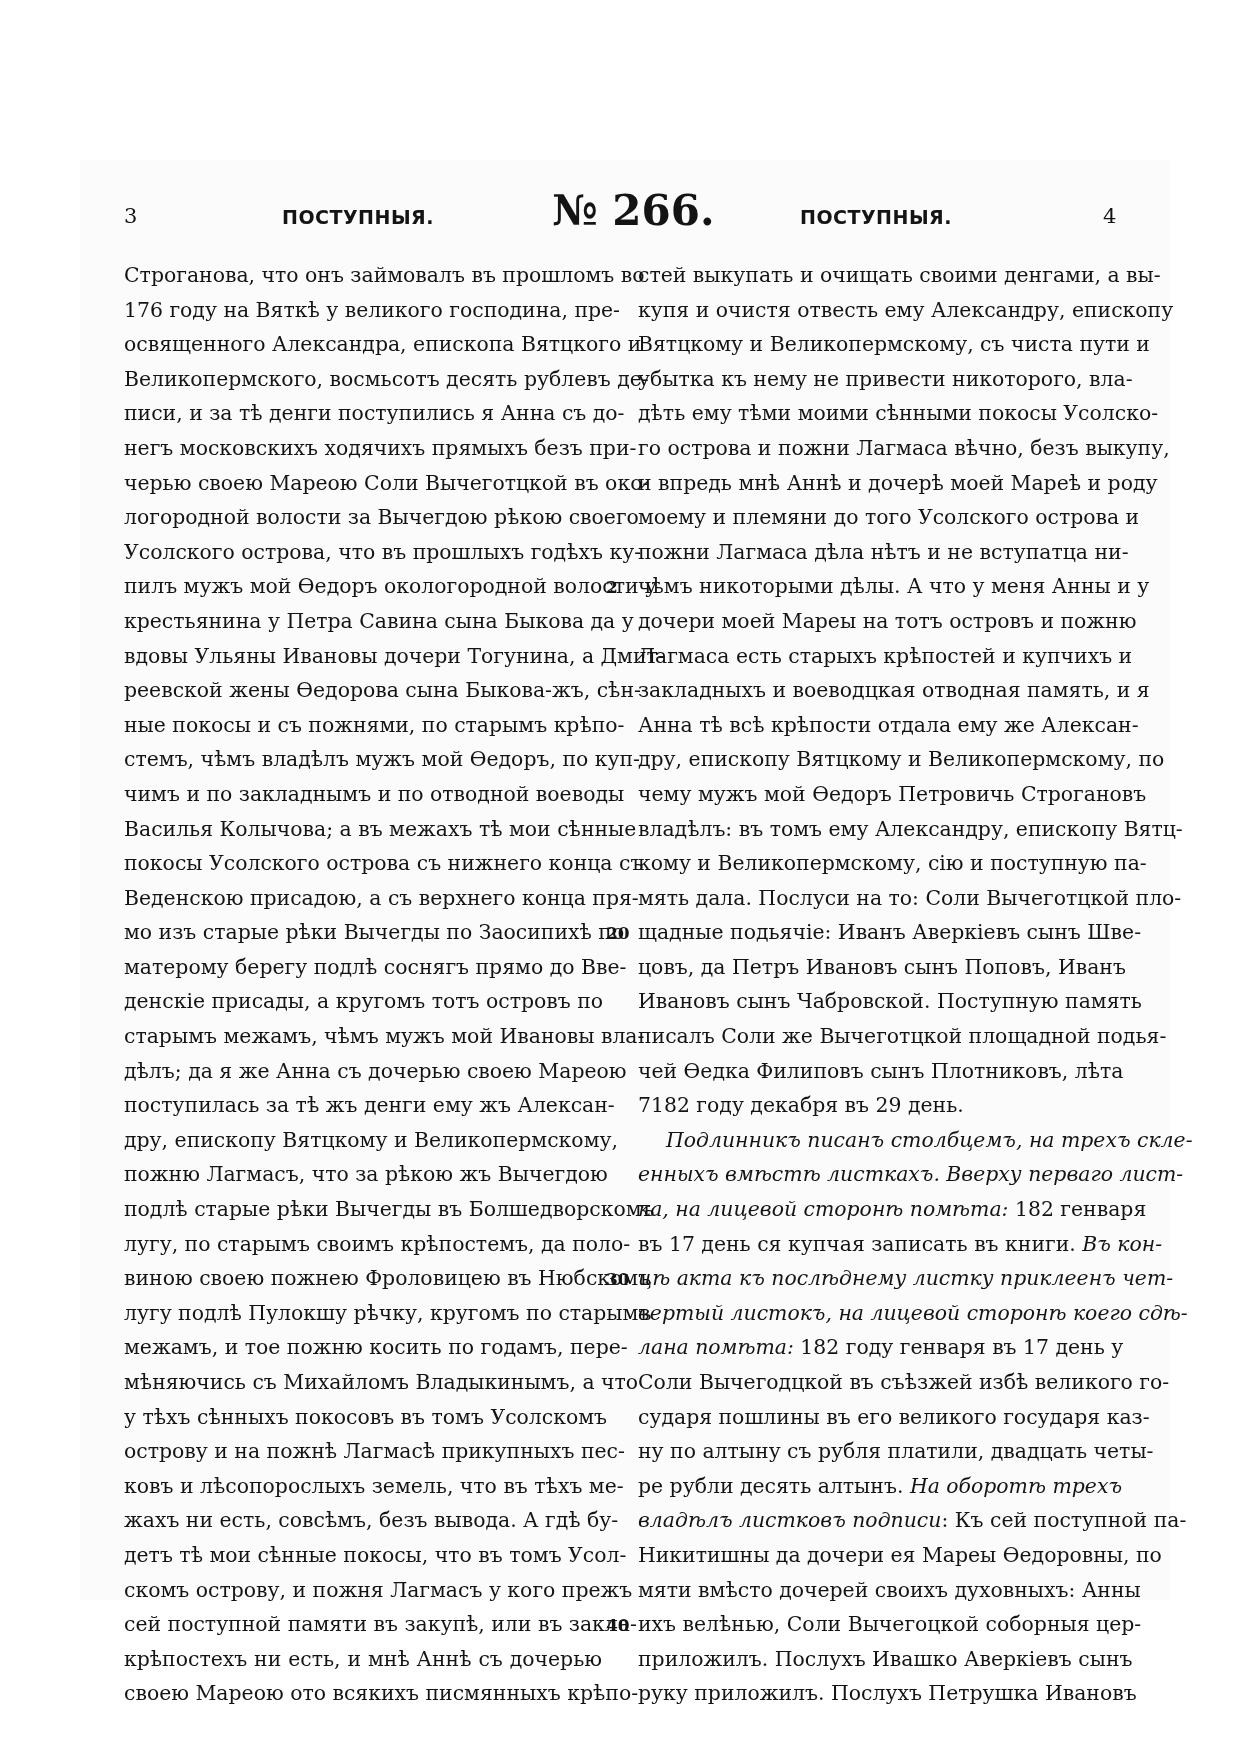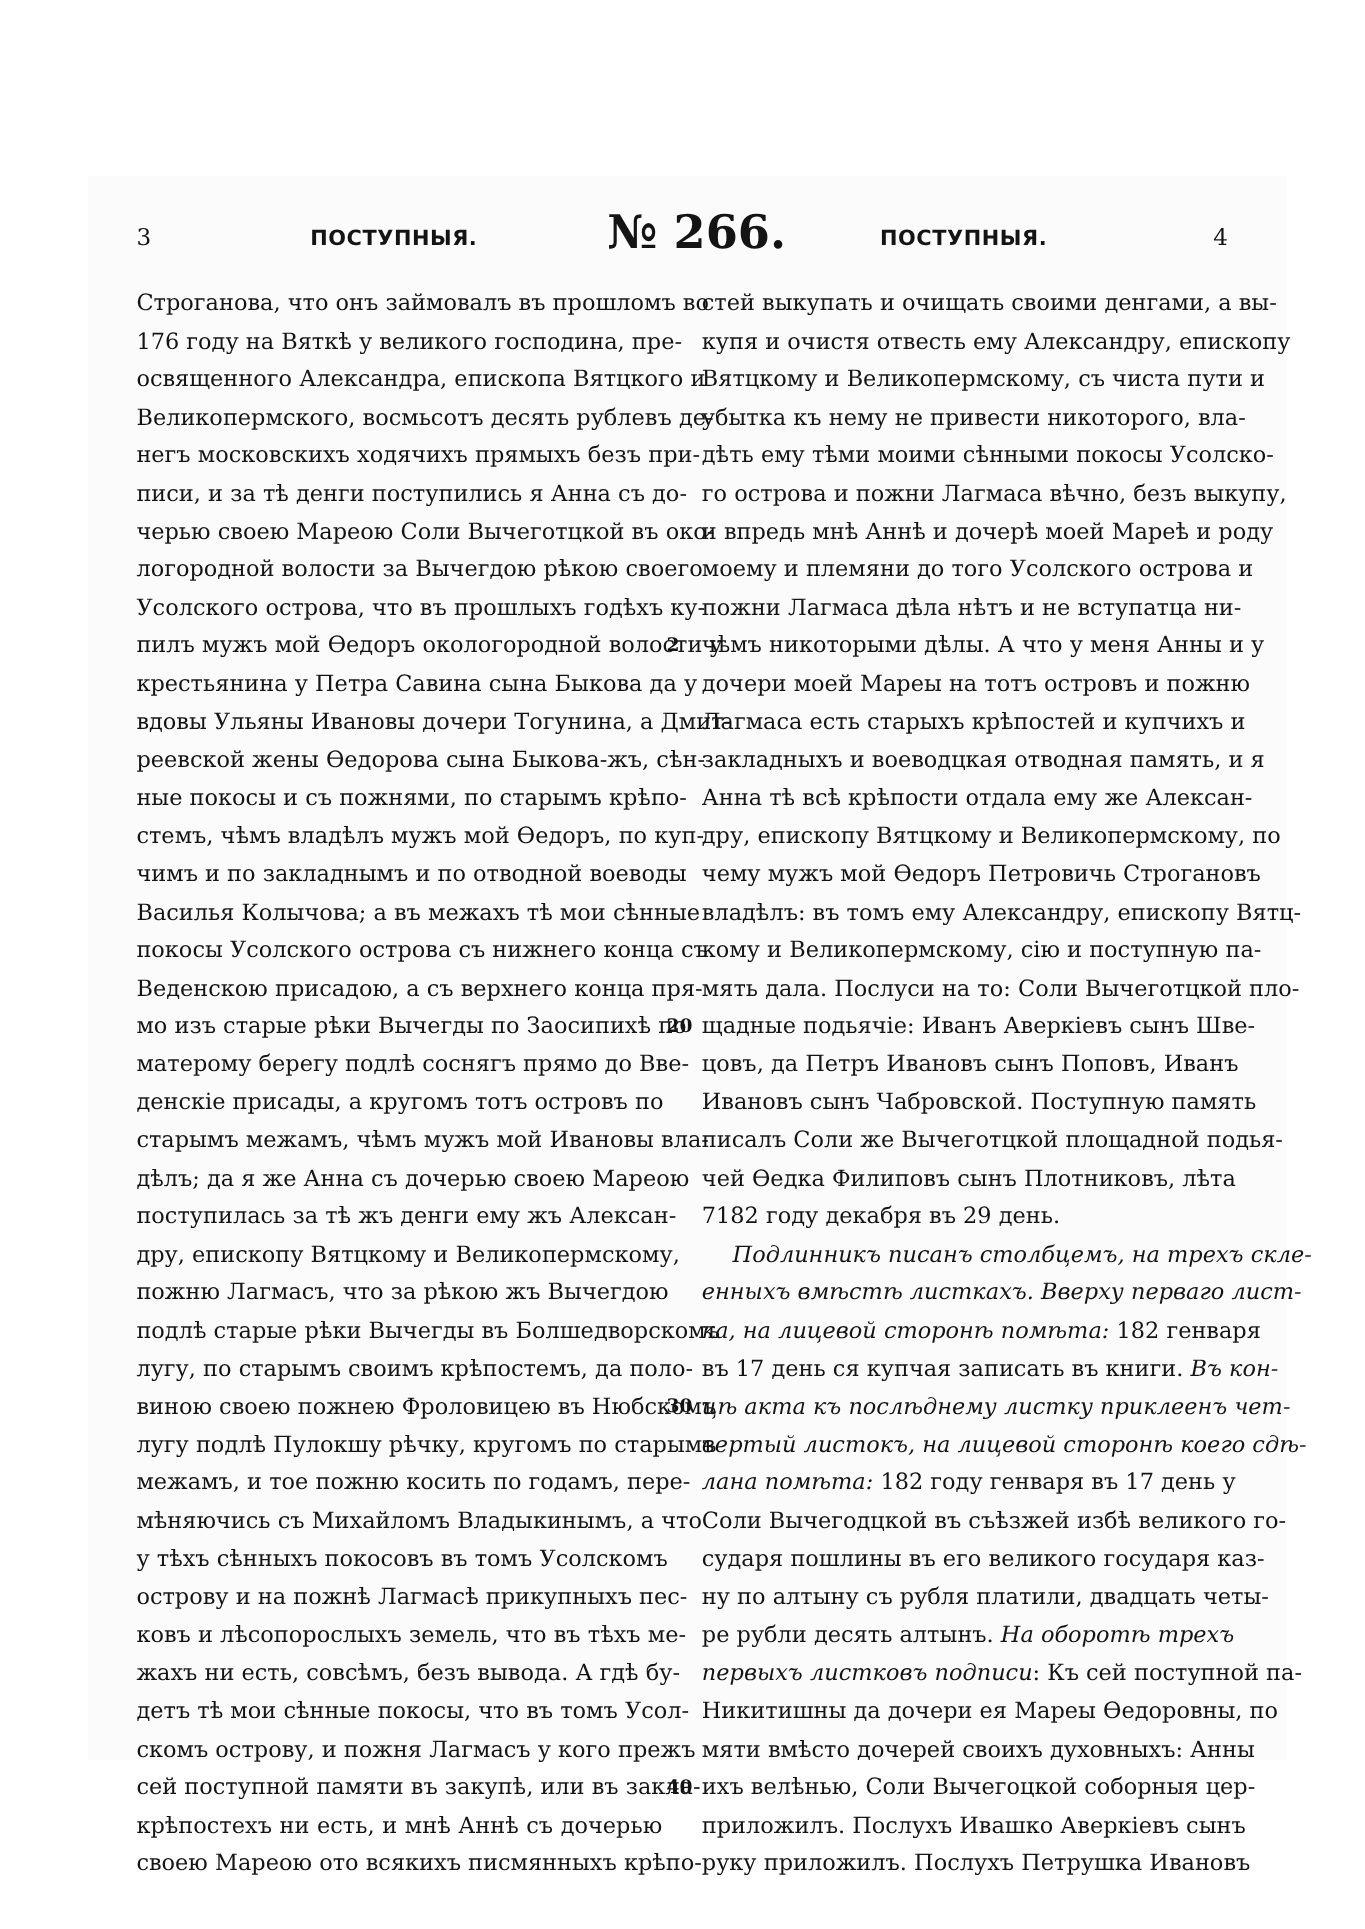--- a/index.html
+++ b/index.html
@@ -32,22 +32,22 @@
   <span class="doc-num">№ 266.</span>
   <span class="run-right">ПОСТУПНЫЯ.</span>
   <span class="pg-right">4</span>
 </div>
 
 <div class="col col-left" id="col-left">
     <span class="line">Строганова, что онъ займовалъ въ прошломъ во</span>
     <span class="line">176 году на Вяткѣ у великого господина, пре-</span>
     <span class="line">освященного Александра, епископа Вятцкого и</span>
     <span class="line">Великопермского, восмьсотъ десять рублевъ де-</span>
+    <span class="line">писи, и за тѣ денги поступились я Анна съ до-</span>
     <span class="line">негъ московскихъ ходячихъ прямыхъ безъ при-</span>
-    <span class="line">писи, и за тѣ денги поступились я Анна съ до-</span>
     <span class="line">черью своею Мареою Соли Вычеготцкой въ око-</span>
     <span class="line">логородной волости за Вычегдою рѣкою своего</span>
     <span class="line">Усолского острова, что въ прошлыхъ годѣхъ ку-</span>
     <span class="line">пилъ мужъ мой Ѳедоръ окологородной волости у</span>
     <span class="line">крестьянина у Петра Савина сына Быкова да у</span>
     <span class="line">вдовы Ульяны Ивановы дочери Тогунина, а Дмит-</span>
     <span class="line">реевской жены Ѳедорова сына Быкова-жъ, сѣн-</span>
     <span class="line">ные покосы и съ пожнями, по старымъ крѣпо-</span>
     <span class="line">стемъ, чѣмъ владѣлъ мужъ мой Ѳедоръ, по куп-</span>
     <span class="line">чимъ и по закладнымъ и по отводной воеводы</span>
@@ -108,21 +108,21 @@
     <span class="line"><span class="it">енныхъ вмѣстѣ листкахъ. Вверху перваго лист-</span></span>
     <span class="line"><span class="it">ка, на лицевой сторонѣ помѣта: </span><span>182 генваря</span></span>
     <span class="line"><span>въ 17 день ся купчая записать въ книги. </span><span class="it">Въ кон-</span></span>
     <span class="line"><span class="it">цѣ акта къ послѣднему листку приклеенъ чет-</span></span>
     <span class="line"><span class="it">вертый листокъ, на лицевой сторонѣ коего сдѣ-</span></span>
     <span class="line"><span class="it">лана помѣта: </span><span>182 году генваря въ 17 день у</span></span>
     <span class="line"><span>Соли Вычегодцкой въ съѣзжей избѣ великого го-</span></span>
     <span class="line"><span>сударя пошлины въ его великого государя каз-</span></span>
     <span class="line"><span>ну по алтыну съ рубля платили, двадцать четы-</span></span>
     <span class="line"><span>ре рубли десять алтынъ. </span><span class="it">На оборотѣ трехъ</span></span>
-    <span class="line"><span class="it">первыхъ листковъ подписи</span><span>: Къ сей поступной па-</span></span>
+    <span class="line"><span class="it">владѣлъ листковъ подписи</span><span>: Къ сей поступной па-</span></span>
     <span class="line"><span>Никитишны да дочери ея Мареы Ѳедоровны, по</span></span>
     <span class="line"><span>мяти вмѣсто дочерей своихъ духовныхъ: Анны</span></span>
     <span class="line"><span>ихъ велѣнью, Соли Вычегоцкой соборныя цер-</span></span>
     <span class="line"><span>приложилъ. Послухъ Ивашко Аверкіевъ сынъ</span></span>
     <span class="line last"><span>руку приложилъ. Послухъ Петрушка Ивановъ</span></span>
   </div>
 <div id="line-nums">
     <span class="lnum" style="top: 577.4px;">2</span>
     <span class="lnum" style="top: 923.4px;">20</span>
     <span class="lnum" style="top: 1269.4px;">30</span>

